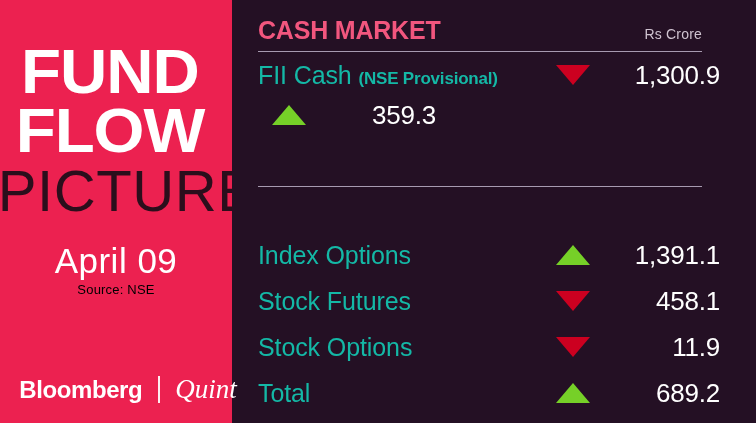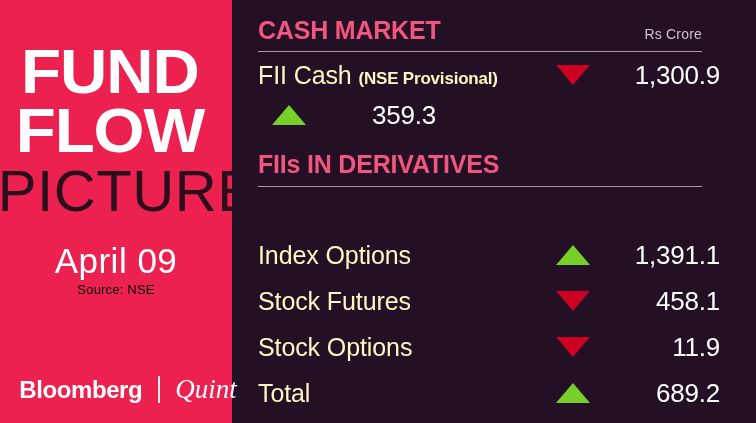--- a/index.html
+++ b/index.html
@@ -156,21 +156,21 @@
   .data-row {
     position: absolute;
     left: 26px;
     width: 462px;
     height: 36px;
     display: flex;
     align-items: center;
   }
   .row-label {
     flex: 1 1 auto;
-    color: #fef9c3;
+    color: #14b8a6;
     font-size: 25px;
     font-weight: normal;
     letter-spacing: -0.1px;
     white-space: nowrap;
   }
   .row-label .sub {
     font-size: 17px;
     font-weight: bold;
     letter-spacing: -0.2px;
   }
@@ -243,24 +243,20 @@
       <span class="row-value">1,300.9</span>
     </div>
 
     <div class="data-row" style="top:97px;">
       <span class="row-marker">
           <span class="tri up"></span>
         </span>
       <span class="row-value">359.3</span>
     </div>
 
-    <div class="section-head-row" style="top:150px;">
-      <span class="section-title">FIIs IN DERIVATIVES</span>
-      <span class="section-unit"></span>
-    </div>
     <div class="section-rule" style="top:186px;"></div>
 
 
     <div class="data-row" style="top:237px;">
       <span class="row-label">Index Options</span>
       <span class="row-marker">
           <span class="tri up"></span>
         </span>
       <span class="row-value">1,391.1</span>
     </div>

